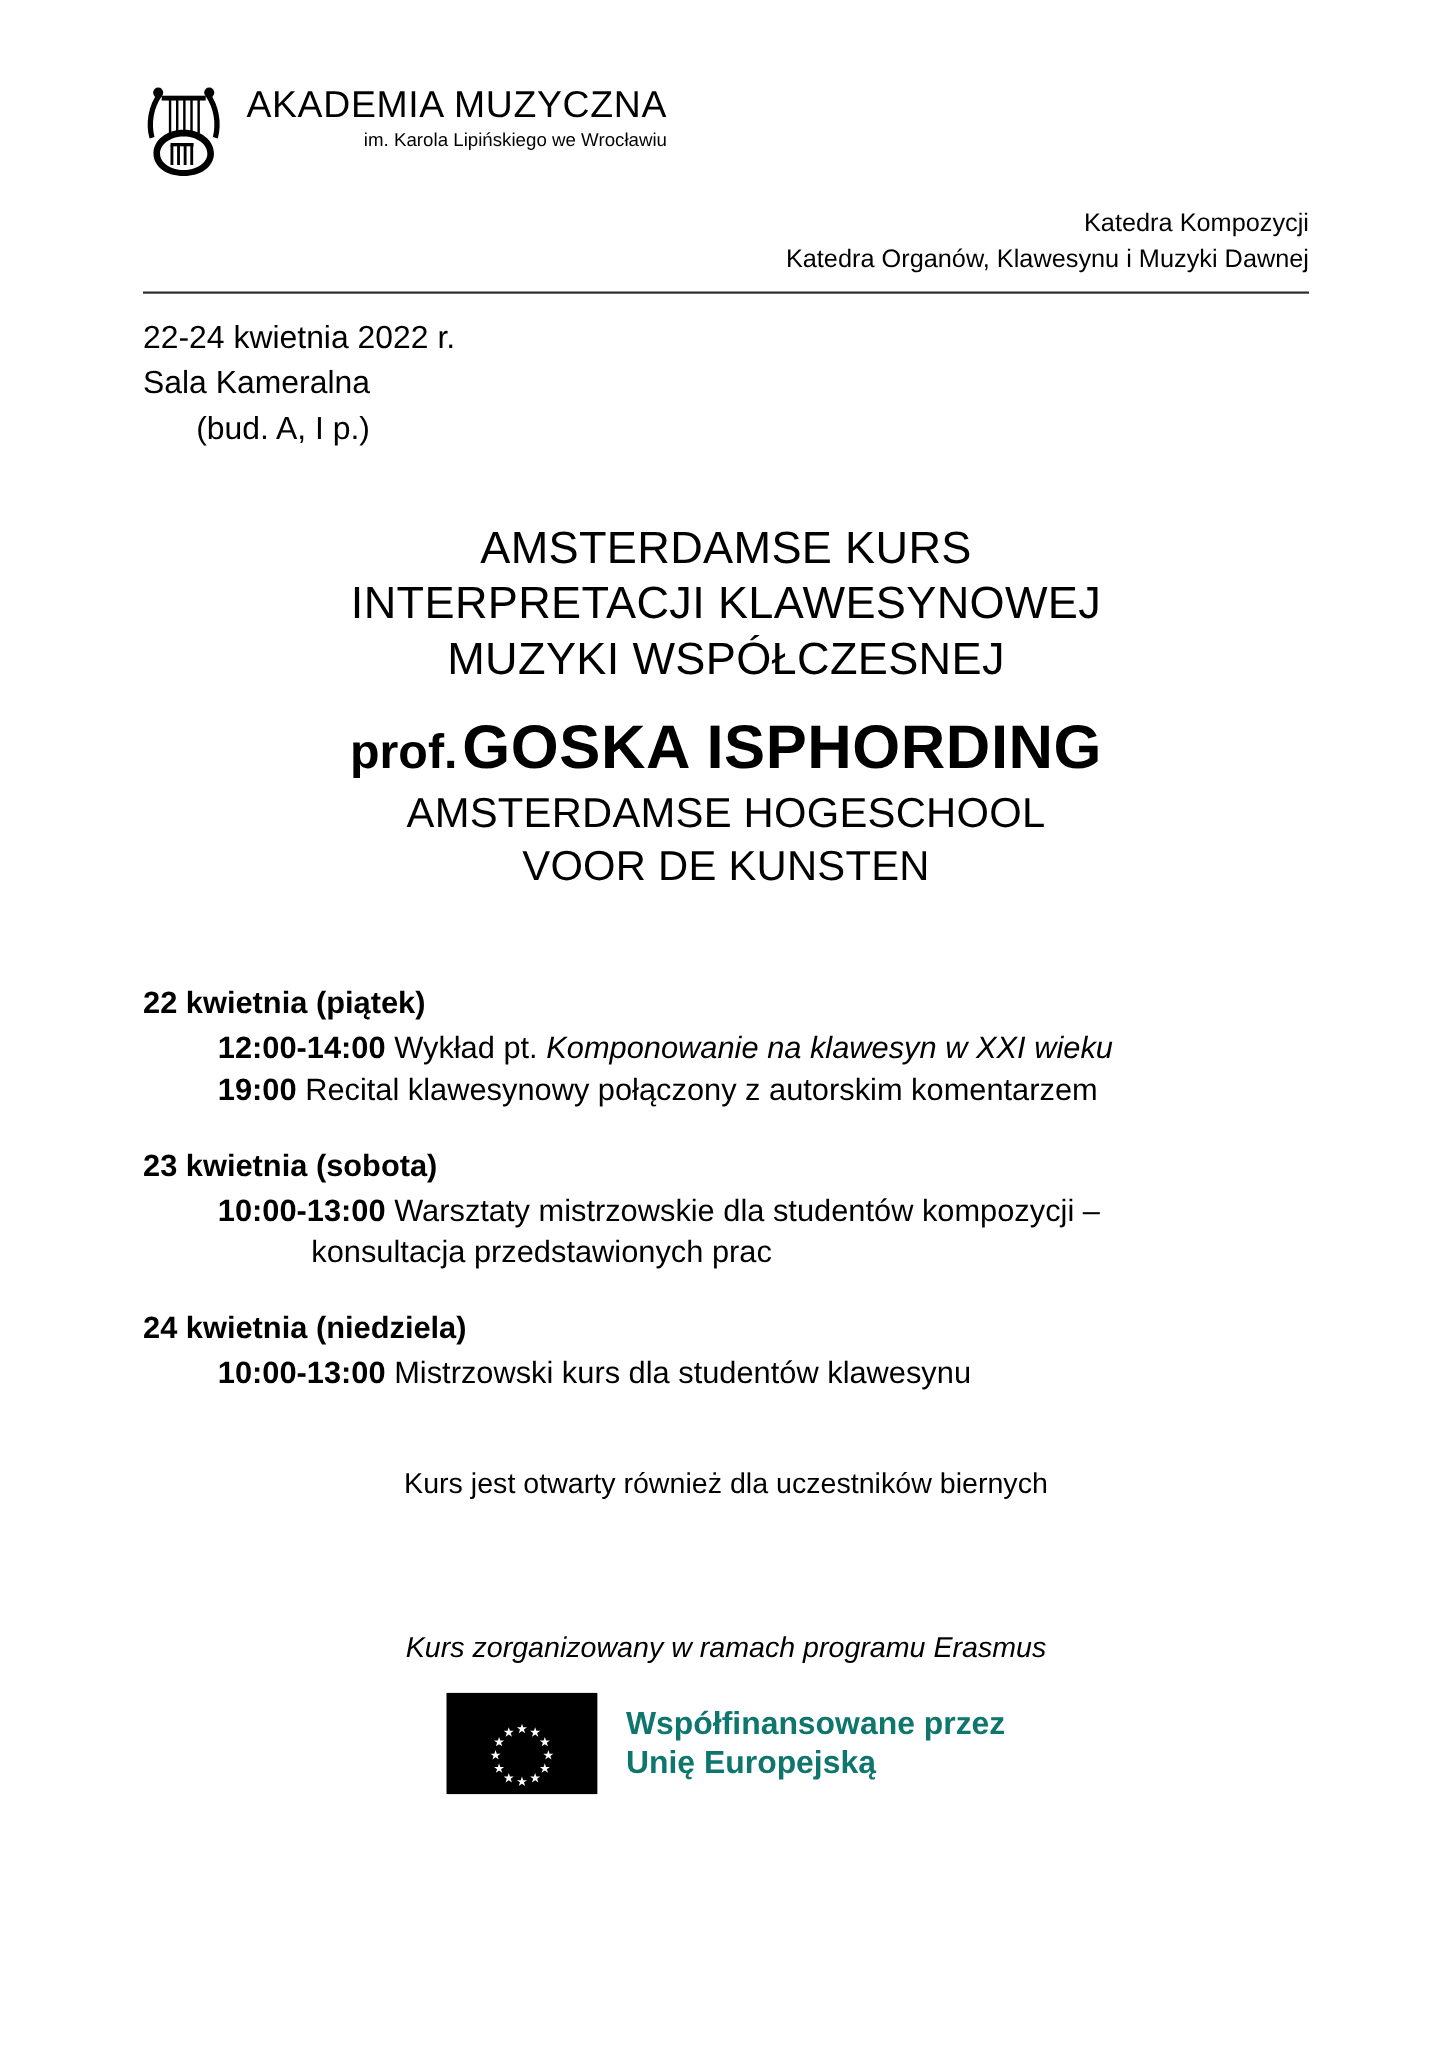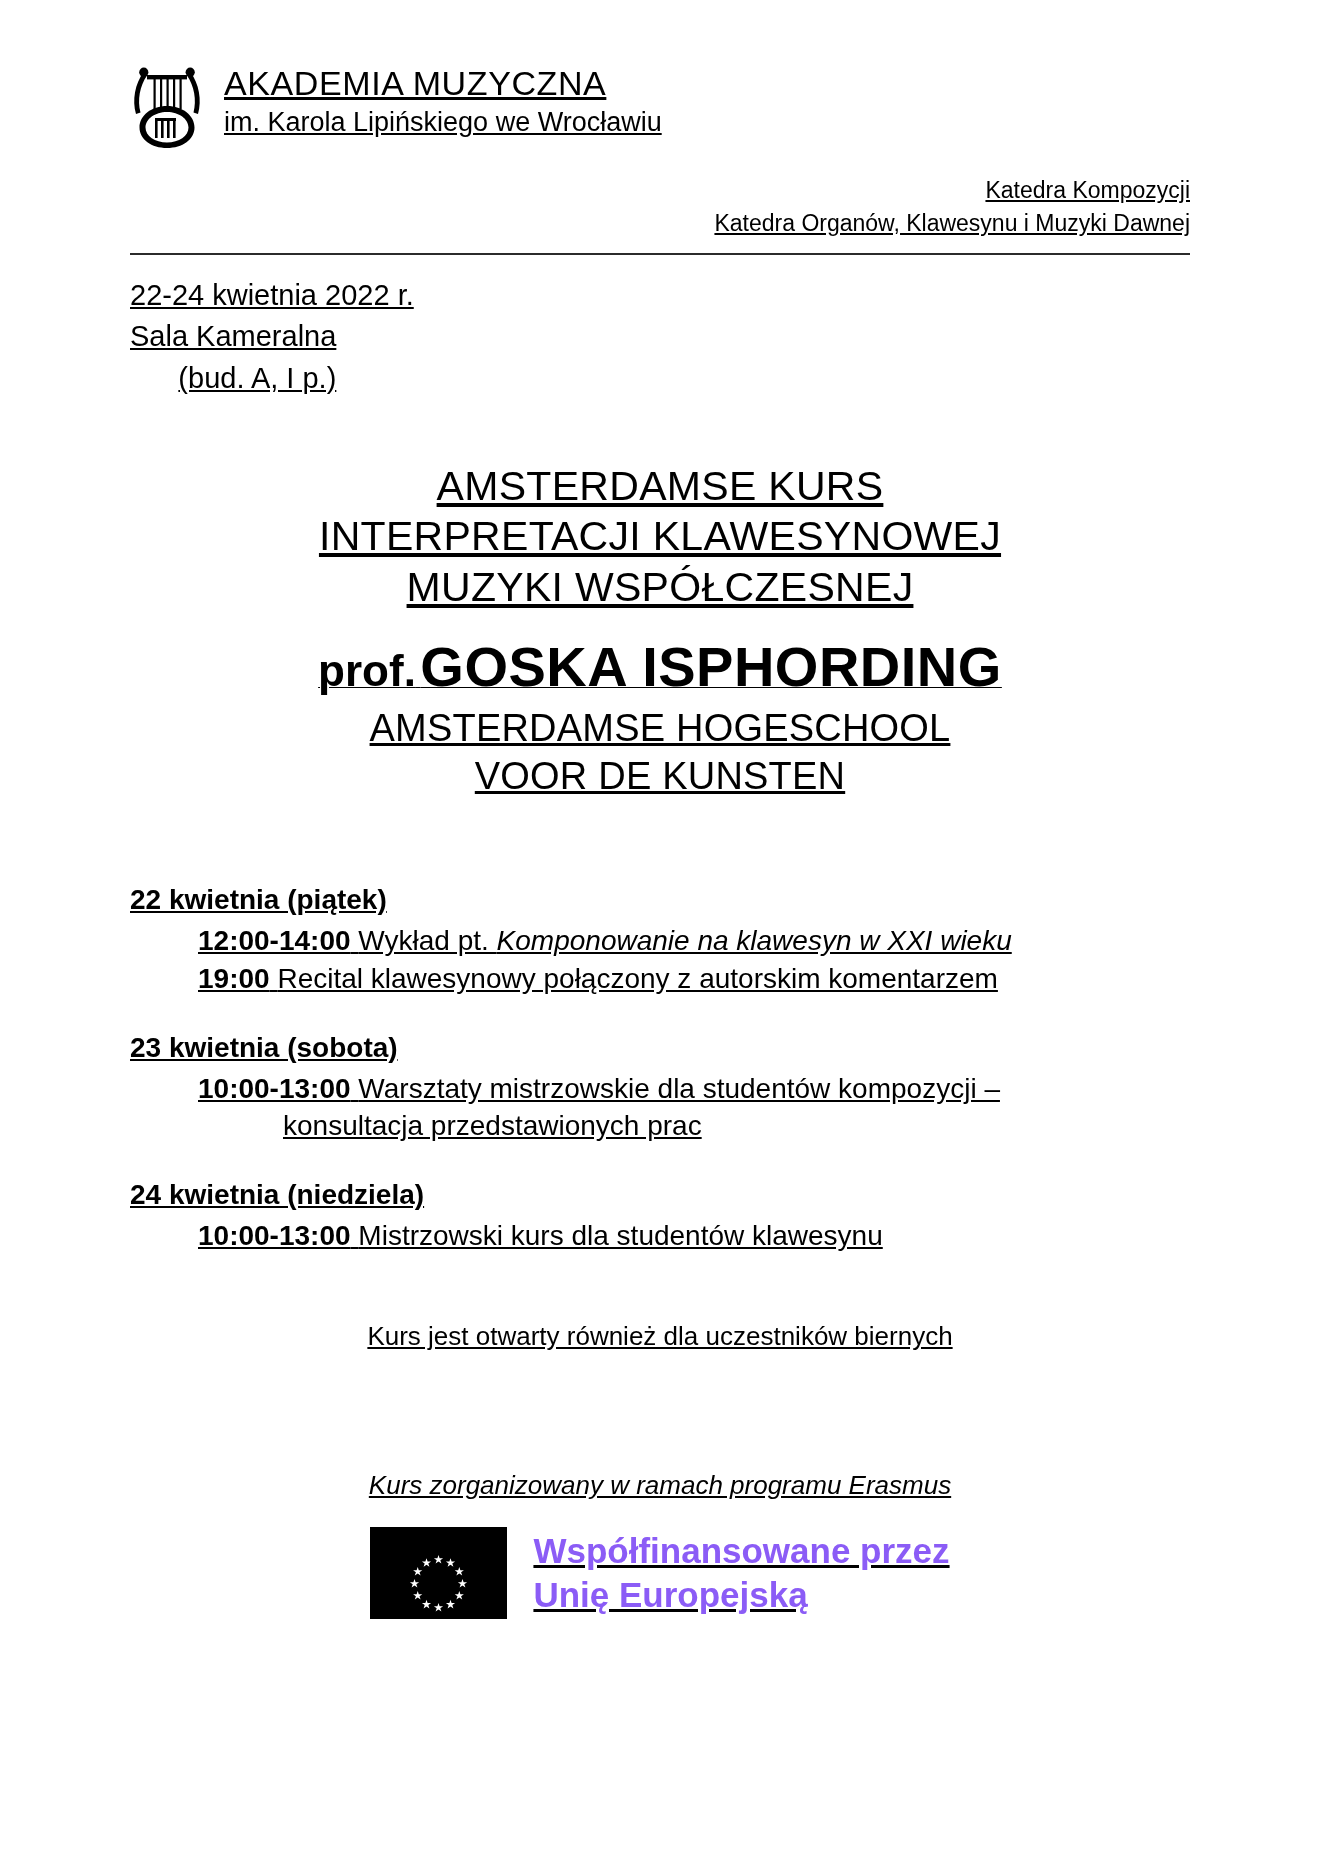--- a/index.html
+++ b/index.html
@@ -13,23 +13,22 @@
     font-family: "Liberation Sans", sans-serif;
     color: #000000;
     position: relative;
     overflow: hidden;
   }
 
   .page {
     width: 1320px;
     height: 1866px;
     box-sizing: border-box;
-    padding: 4px 130px;
+    padding: 16px 130px;
     position: relative;
-    text-decoration: underline;
   }
 
   
   .masthead {
     display: flex;
     align-items: flex-start;
     padding-top: 52px;
   }
   .lyre {
     width: 74px;
@@ -42,25 +41,26 @@
     padding-top: 8px;
   }
   .uni-name {
     font-size: 34px;
     letter-spacing: 0.6px;
     line-height: 1.12;
     font-weight: 400;
     white-space: nowrap;
   }
   .uni-sub {
-    font-size: 27px;
+    font-size: 17px;
     line-height: 1.2;
     margin-top: 4px;
     font-weight: 400;
     white-space: nowrap;
+    text-align: right;
   }
 
   
   .departments {
     text-align: right;
     margin-top: 26px;
     font-size: 23px;
     line-height: 1.42;
   }
 
@@ -192,24 +192,24 @@
     background: #000000;
     position: relative;
     flex: 0 0 137px;
   }
   .eu-flag svg {
     display: block;
     width: 100%;
     height: 100%;
   }
   .eu-text {
-    font-size: 35px;
+    font-size: 29px;
     font-weight: 700;
     line-height: 1.26;
-    color: #8b5cf6;
+    color: #0f766e;
     white-space: nowrap;
   }
 </style>
 </head>
 <body>
 
 <div class="page">
 
   <div class="masthead">
     <div class="lyre">

